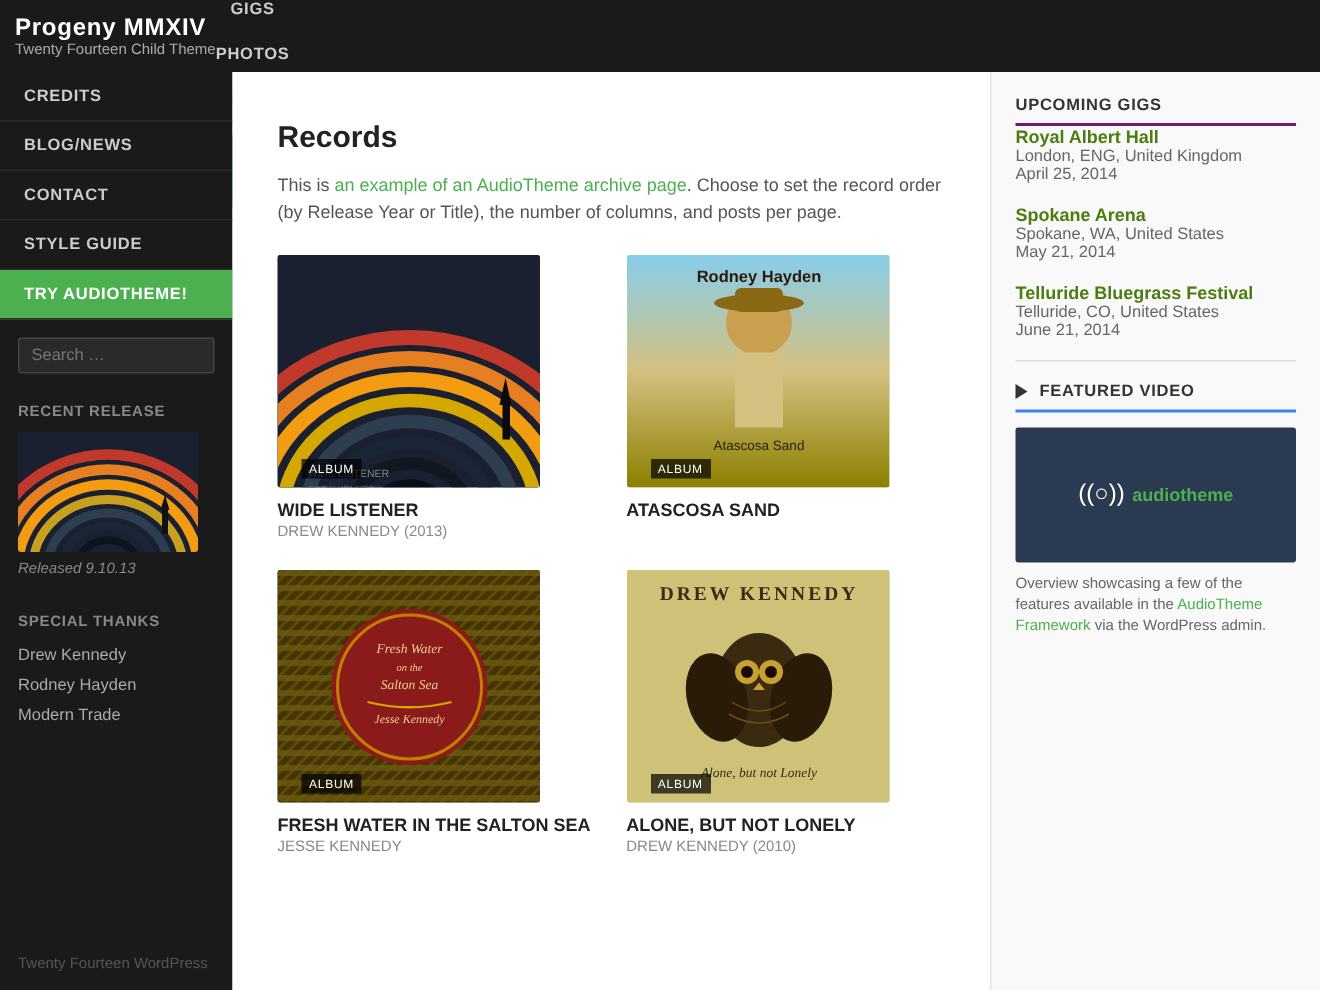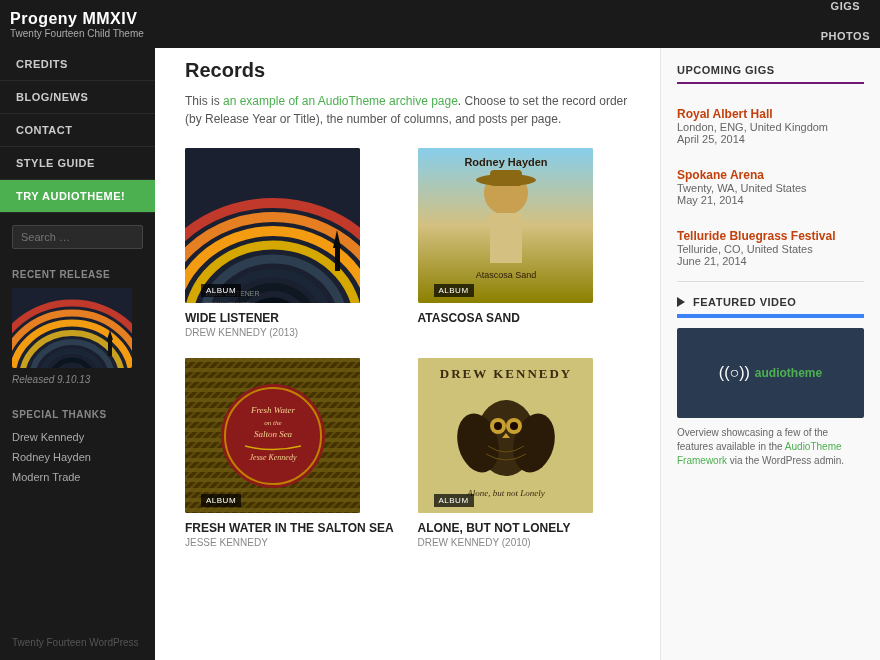--- a/index.html
+++ b/index.html
@@ -6,21 +6,20 @@
     body { font-family: Arial, sans-serif; font-size: 13px; background: #f1f1f1; color: #333; }
 
     
     .wrapper { display: flex; flex-direction: column; width: 880px; min-height: 660px; }
 
     
     .top-nav {
       background: #1a1a1a;
       display: flex;
       align-items: center;
-      justify-content: space-between;
       padding: 0 10px;
       height: 48px;
     }
     .site-title-wrap { display: flex; flex-direction: column; justify-content: center; }
     .site-title {
       color: #fff;
       font-size: 16px;
       font-weight: bold;
       letter-spacing: 0.5px;
     }
@@ -122,21 +121,21 @@
       margin-top: auto;
       padding: 12px;
       color: #555;
       font-size: 10px;
     }
 
     
     .main-content {
       flex: 1;
       background: #fff;
-      padding: 11px 30px;
+      padding: 33px 30px;
     }
     .page-title {
       font-size: 20px;
       font-weight: bold;
       color: #222;
       margin-bottom: 10px;
     }
     .page-description {
       font-size: 12px;
       color: #555;
@@ -219,35 +218,35 @@
     .widget-title {
       font-size: 11px;
       font-weight: bold;
       text-transform: uppercase;
       color: #333;
       letter-spacing: 0.5px;
       border-bottom: 2px solid #701a75;
       padding-bottom: 6px;
     }
     .gig-item { margin-bottom: 14px; }
-    .gig-name { color: #c2410c; font-size: 12px; font-weight: bold; text-decoration: none; display: block; margin-top: 23px; }
+    .gig-name { color: #4d7c0f; font-size: 12px; font-weight: bold; text-decoration: none; display: block; }
     .gig-location { color: #666; font-size: 11px; }
     .gig-date { color: #666; font-size: 11px; }
     .widget-divider { border: none; border-top: 1px solid #ddd; margin: 14px 0; }
 
     .featured-video-title {
       display: flex;
       align-items: center;
       gap: 8px;
       font-size: 11px;
       font-weight: bold;
       text-transform: uppercase;
       color: #333;
       letter-spacing: 0.5px;
-      border-bottom: 4px solid #3b82f6;
+      border-bottom: 2px solid #3b82f6;
       padding-bottom: 6px;
       margin-bottom: 10px;
     }
     .play-icon-sm {
       width: 0;
       height: 0;
       border-top: 5px solid transparent;
       border-bottom: 5px solid transparent;
       border-left: 8px solid #333;
       display: inline-block;
@@ -494,21 +493,21 @@
       <div class="widget-title">UPCOMING GIGS</div>
 
       <div class="gig-item">
         <a class="gig-name" href="#">Royal Albert Hall</a>
         <div class="gig-location">London, ENG, United Kingdom</div>
         <div class="gig-date">April 25, 2014</div>
       </div>
 
       <div class="gig-item">
         <a class="gig-name" href="#">Spokane Arena</a>
-        <div class="gig-location">Twenty, WA, United States</div>
+        <div class="gig-location">Spokane, WA, United States</div>
         <div class="gig-date">May 21, 2014</div>
       </div>
 
       <div class="gig-item">
         <a class="gig-name" href="#">Telluride Bluegrass Festival</a>
         <div class="gig-location">Telluride, CO, United States</div>
         <div class="gig-date">June 21, 2014</div>
       </div>
 
       <hr class="widget-divider">

